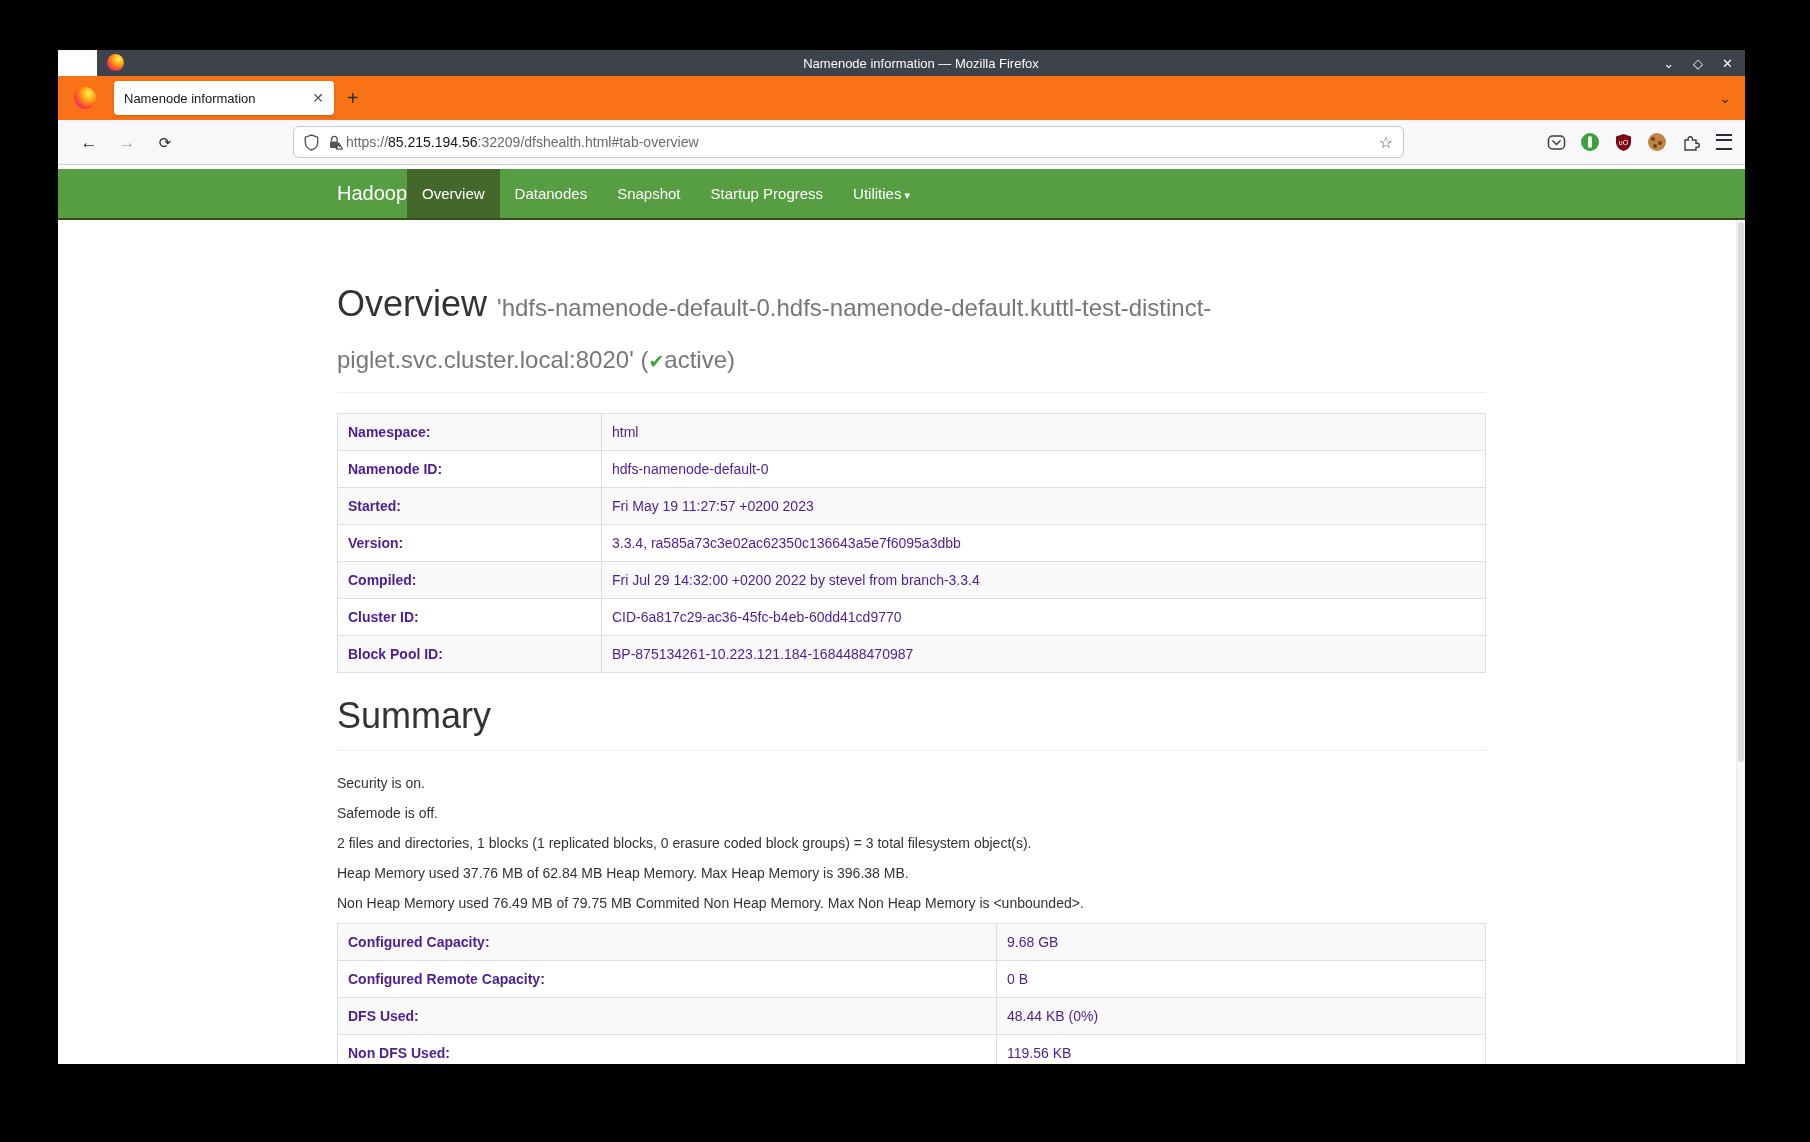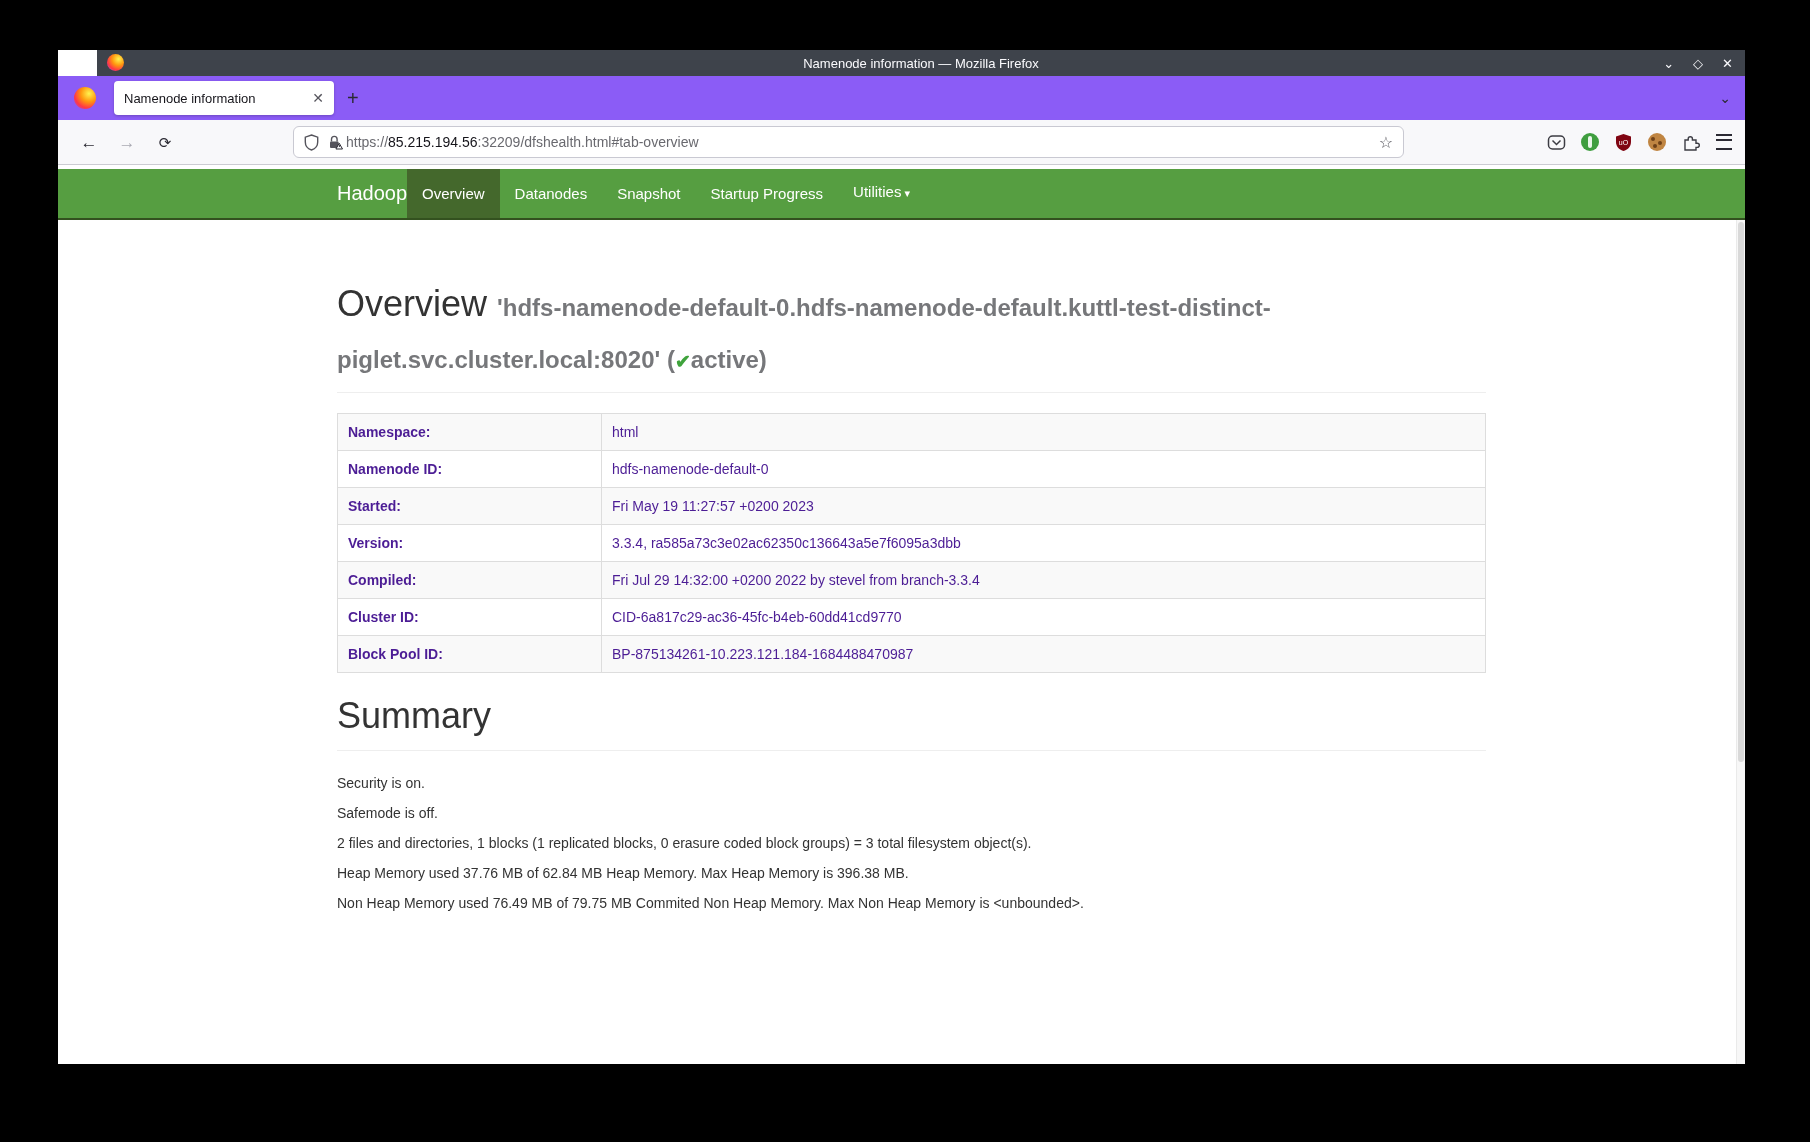--- a/index.html
+++ b/index.html
@@ -14,21 +14,21 @@
   .titlebar{height:26px;background:#3e434b;color:#fbfbfe;position:relative;
     display:flex;align-items:center;justify-content:center;font-size:13px;flex:none;margin-left:39px;}
   .ff-ball{border-radius:50%;
     background:radial-gradient(circle at 68% 30%, #fff44f 0%, #ff980e 38%, #ff3647 68%, #9059ff 100%);}
   .titlebar .ff-ball{position:absolute;left:10px;top:4px;width:17px;height:17px;}
   .win-controls{position:absolute;right:12px;top:0;height:26px;display:flex;gap:19px;
     align-items:center;font-size:13px;color:#fbfbfe;}
   .win-controls span{cursor:default;line-height:1;}
 
   
-  .tabbar{height:44px;background:#8b5cf6;display:flex;align-items:center;position:relative;flex:none;}
+  .tabbar{height:44px;background:#f97316;display:flex;align-items:center;position:relative;flex:none;}
   .ffview{margin-left:16px;width:22px;height:22px;flex:none;}
   .tab{margin-left:18px;width:220px;height:34px;background:#fff;border-radius:4px;
     box-shadow:0 1px 3px rgba(0,0,0,.22);display:flex;align-items:center;
     padding:0 10px;box-sizing:border-box;font-size:13px;color:#15141a;flex:none;}
   .tab-label{flex:1;white-space:nowrap;overflow:hidden;}
   .tab-close{color:#55545c;font-size:14px;padding-left:8px;}
   .newtab{margin-left:13px;font-size:20px;color:#2b2a33;line-height:1;}
   .alltabs{position:absolute;right:14px;color:#2b2a33;font-size:14px;}
 
   
@@ -56,31 +56,31 @@
   .cookie i:nth-child(2){left:10px;top:8px}
   .cookie i:nth-child(3){left:5px;top:11px}
   .hamburger{width:16px;height:12px;border-top:2px solid #2b2a33;
     border-bottom:2px solid #2b2a33;position:relative;}
   .hamburger:after{content:"";position:absolute;left:0;top:3px;width:16px;height:2px;background:#2b2a33;}
 
   
   .viewport{flex:1;background:#fff;overflow:hidden;position:relative;color:#333;}
 
   .navbar{margin-top:4px;height:49px;background:#569e41;border-bottom:2px solid #33511f;
-    display:flex;align-items:flex-end;padding-left:279px;}
+    display:flex;align-items:flex-start;padding-left:279px;}
   .brand{line-height:49px;color:#fff;font-size:20px;margin-right:0;white-space:nowrap;}
   .nav-link{line-height:49px;padding:0 15px;color:#fff;font-size:15px;white-space:nowrap;}
   .nav-link.active{background:#44682c;}
   .nav-link .caret{font-size:11px;margin-left:3px;}
 
   .container{width:1149px;margin-left:279px;}
 
   .page-header{margin-top:60px;padding-bottom:6px;border-bottom:1px solid #eee;}
   h1{font-size:36px;font-weight:400;color:#333;margin:0;line-height:48px;}
-  .subtitle{font-size:24px;color:#76777a;font-weight:700;}
+  .subtitle{font-size:24px;color:#76777a;font-weight:400;}
   .check{color:#3fa33c;font-size:19px;}
 
   table{width:100%;border-collapse:collapse;font-size:14px;color:#4c1d95;}
   td{border:1px solid #ddd;padding:9px 10px;line-height:18px;}
   tbody tr:nth-child(odd){background:#f9f9f9;}
   td.lbl{font-weight:bold;}
   .info-table{margin-top:20px;}
   .info-table td.lbl{width:243px;}
   .capacity-table{margin-top:10px;}
   .capacity-table td.lbl{width:638px;}
@@ -219,19 +219,39 @@
       </div>
 
       <div class="summary-lines">
         <p>Security is on.</p>
         <p>Safemode is off.</p>
         <p>2 files and directories, 1 blocks (1 replicated blocks, 0 erasure coded block groups) = 3 total filesystem object(s).</p>
         <p>Heap Memory used 37.76 MB of 62.84 MB Heap Memory. Max Heap Memory is 396.38 MB.</p>
         <p>Non Heap Memory used 76.49 MB of 79.75 MB Commited Non Heap Memory. Max Non Heap Memory is &lt;unbounded&gt;.</p>
       </div>
 
+      <table class="capacity-table">
+        <tbody>
+          <tr>
+            <td class="lbl">Configured Capacity:</td>
+            <td>9.68 GB</td>
+          </tr>
+          <tr>
+            <td class="lbl">Configured Remote Capacity:</td>
+            <td>0 B</td>
+          </tr>
+          <tr>
+            <td class="lbl">DFS Used:</td>
+            <td>48.44 KB (0%)</td>
+          </tr>
+          <tr>
+            <td class="lbl">Non DFS Used:</td>
+            <td>119.56 KB</td>
+          </tr>
+        </tbody>
+      </table>
     </div>
 
     <div class="scroll-track">
       <div class="scroll-thumb"></div>
     </div>
   </div>
 </div>
 
 </body></html>

